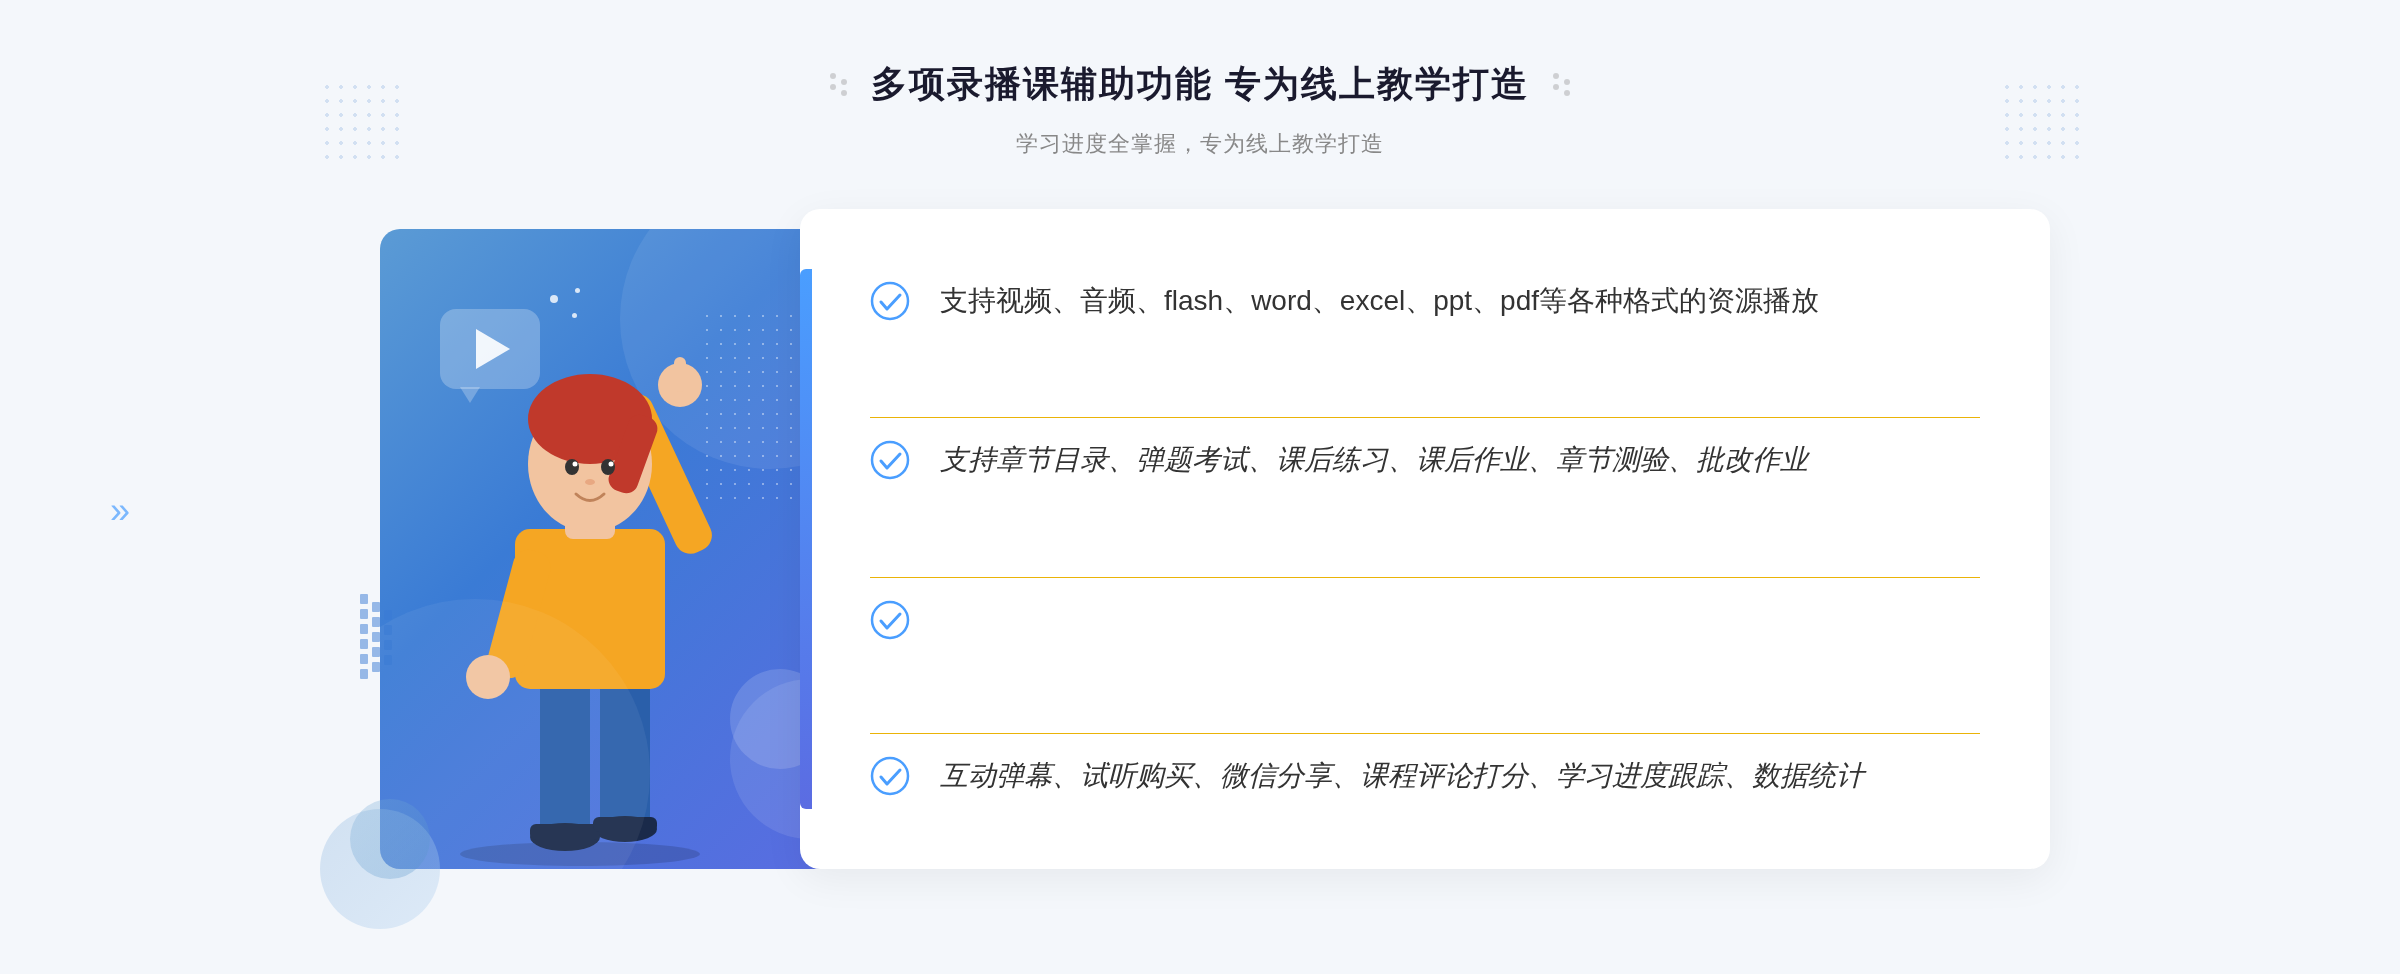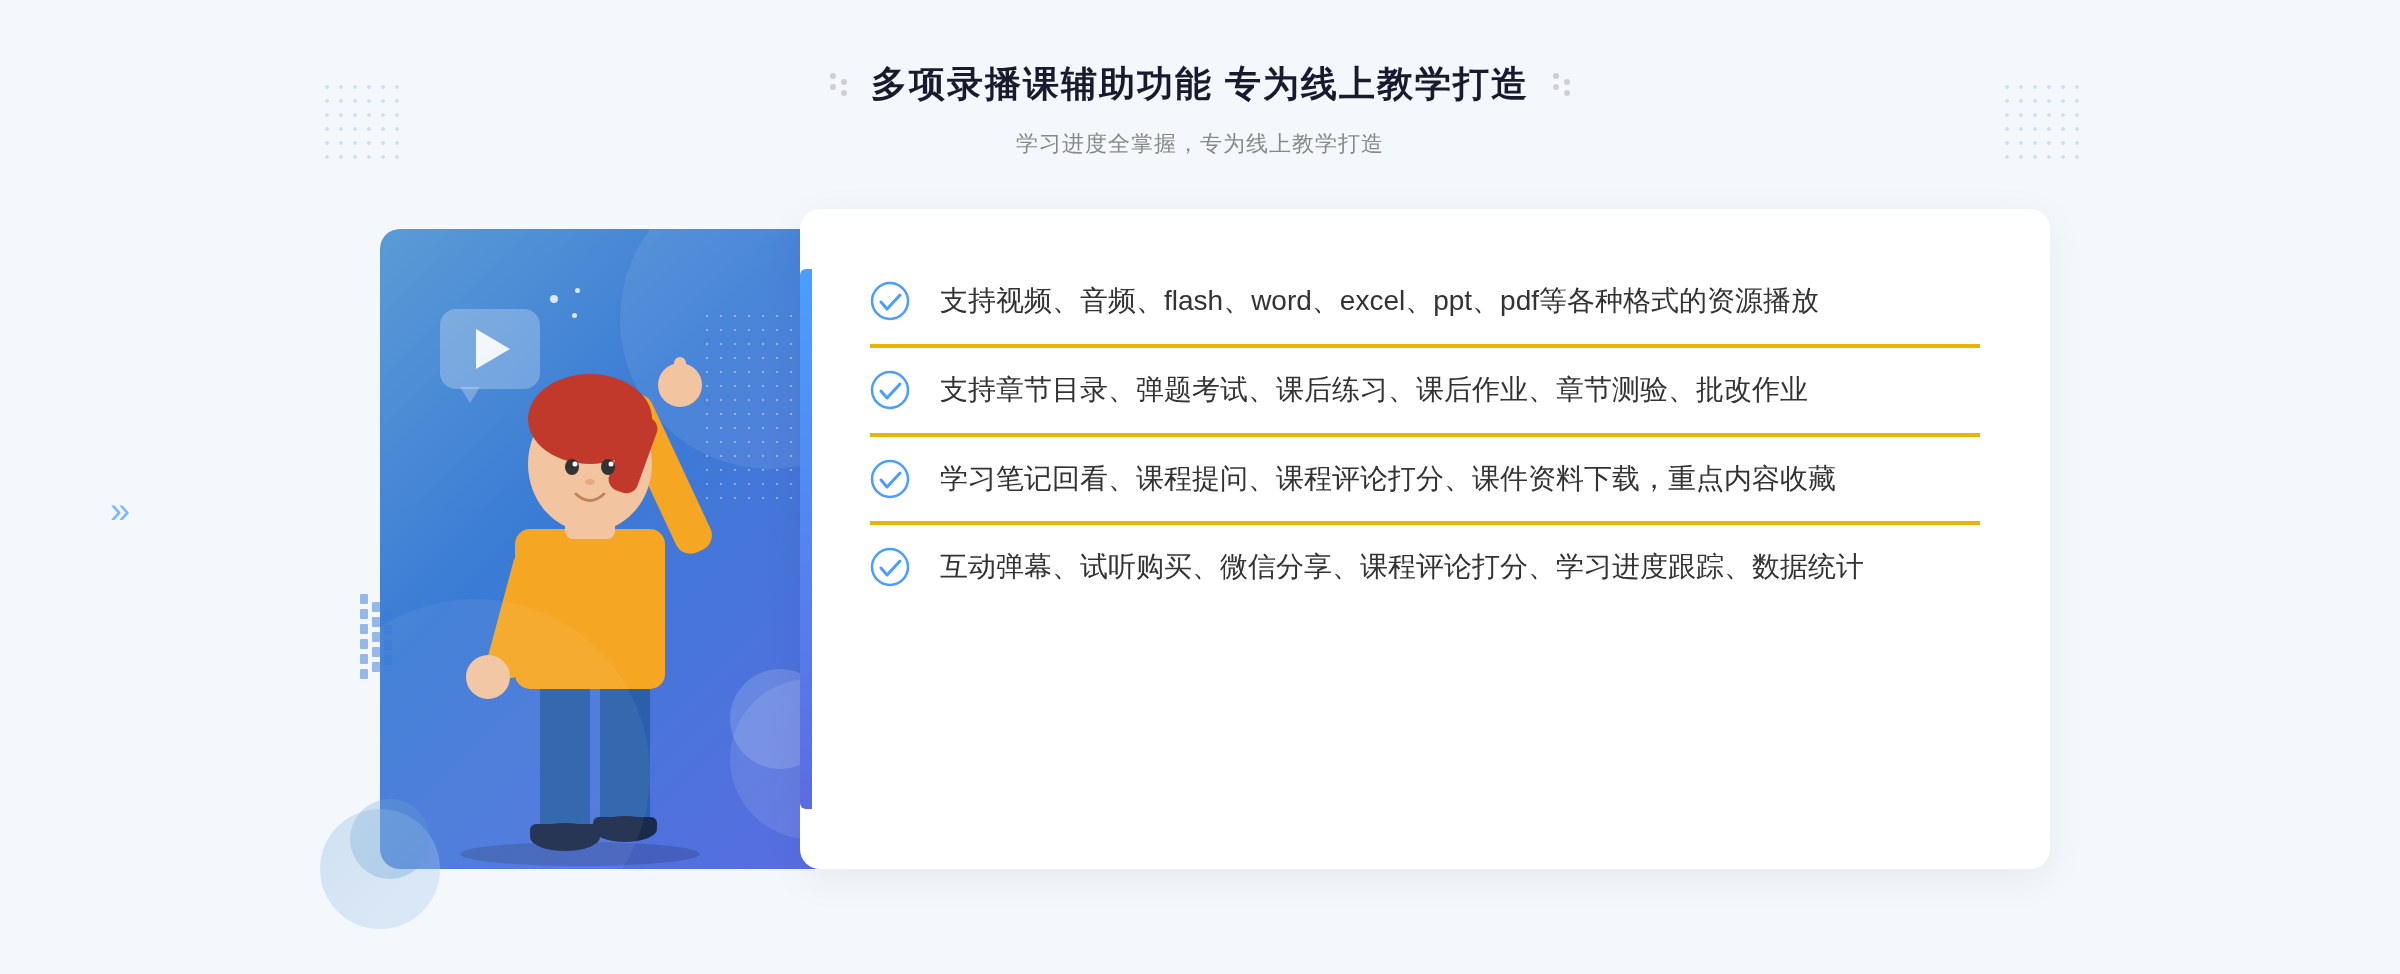--- a/index.html
+++ b/index.html
@@ -213,34 +213,35 @@
       flex: 1;
       background: white;
       border-radius: 20px;
       padding: 50px 70px;
       margin-left: -80px;
       margin-top: 0px;
       height: 660px;
       box-shadow: 0 10px 40px rgba(0,0,0,0.06);
       display: flex;
       flex-direction: column;
-      justify-content: flex-start;
+      justify-content: space-between;
       z-index: 5;
     }
 
     
     .feature-item {
       display: flex;
       align-items: flex-start;
       gap: 30px;
       padding: 20px 0;
     }
 
     .feature-item + .feature-item {
-      border-top: 4px solid #eab308;
+      border-top: 1px solid #eab308;
+      font-style: italic;
     }
 
     .check-icon {
       width: 40px;
       height: 40px;
       flex-shrink: 0;
       margin-top: 2px;
     }
 
     .check-icon svg {
@@ -485,21 +486,20 @@
         <span class="feature-text">支持章节目录、弹题考试、课后练习、课后作业、章节测验、批改作业</span>
       </div>
 
       <div class="feature-item">
         <div class="check-icon">
           <svg viewBox="0 0 40 40" xmlns="http://www.w3.org/2000/svg">
             <circle cx="20" cy="20" r="18" fill="none" stroke="#4a9eff" stroke-width="2.5"></circle>
             <polyline points="11,21 17,28 30,14" fill="none" stroke="#4a9eff" stroke-width="3" stroke-linecap="round" stroke-linejoin="round"></polyline>
           </svg>
         </div>
-        <span class="feature-text">学习笔记回看、课程提问、课程评论打分、课件资料下载，重点内容收藏</span>
       </div>
 
       <div class="feature-item">
         <div class="check-icon">
           <svg viewBox="0 0 40 40" xmlns="http://www.w3.org/2000/svg">
             <circle cx="20" cy="20" r="18" fill="none" stroke="#4a9eff" stroke-width="2.5"></circle>
             <polyline points="11,21 17,28 30,14" fill="none" stroke="#4a9eff" stroke-width="3" stroke-linecap="round" stroke-linejoin="round"></polyline>
           </svg>
         </div>
         <span class="feature-text">互动弹幕、试听购买、微信分享、课程评论打分、学习进度跟踪、数据统计</span>

